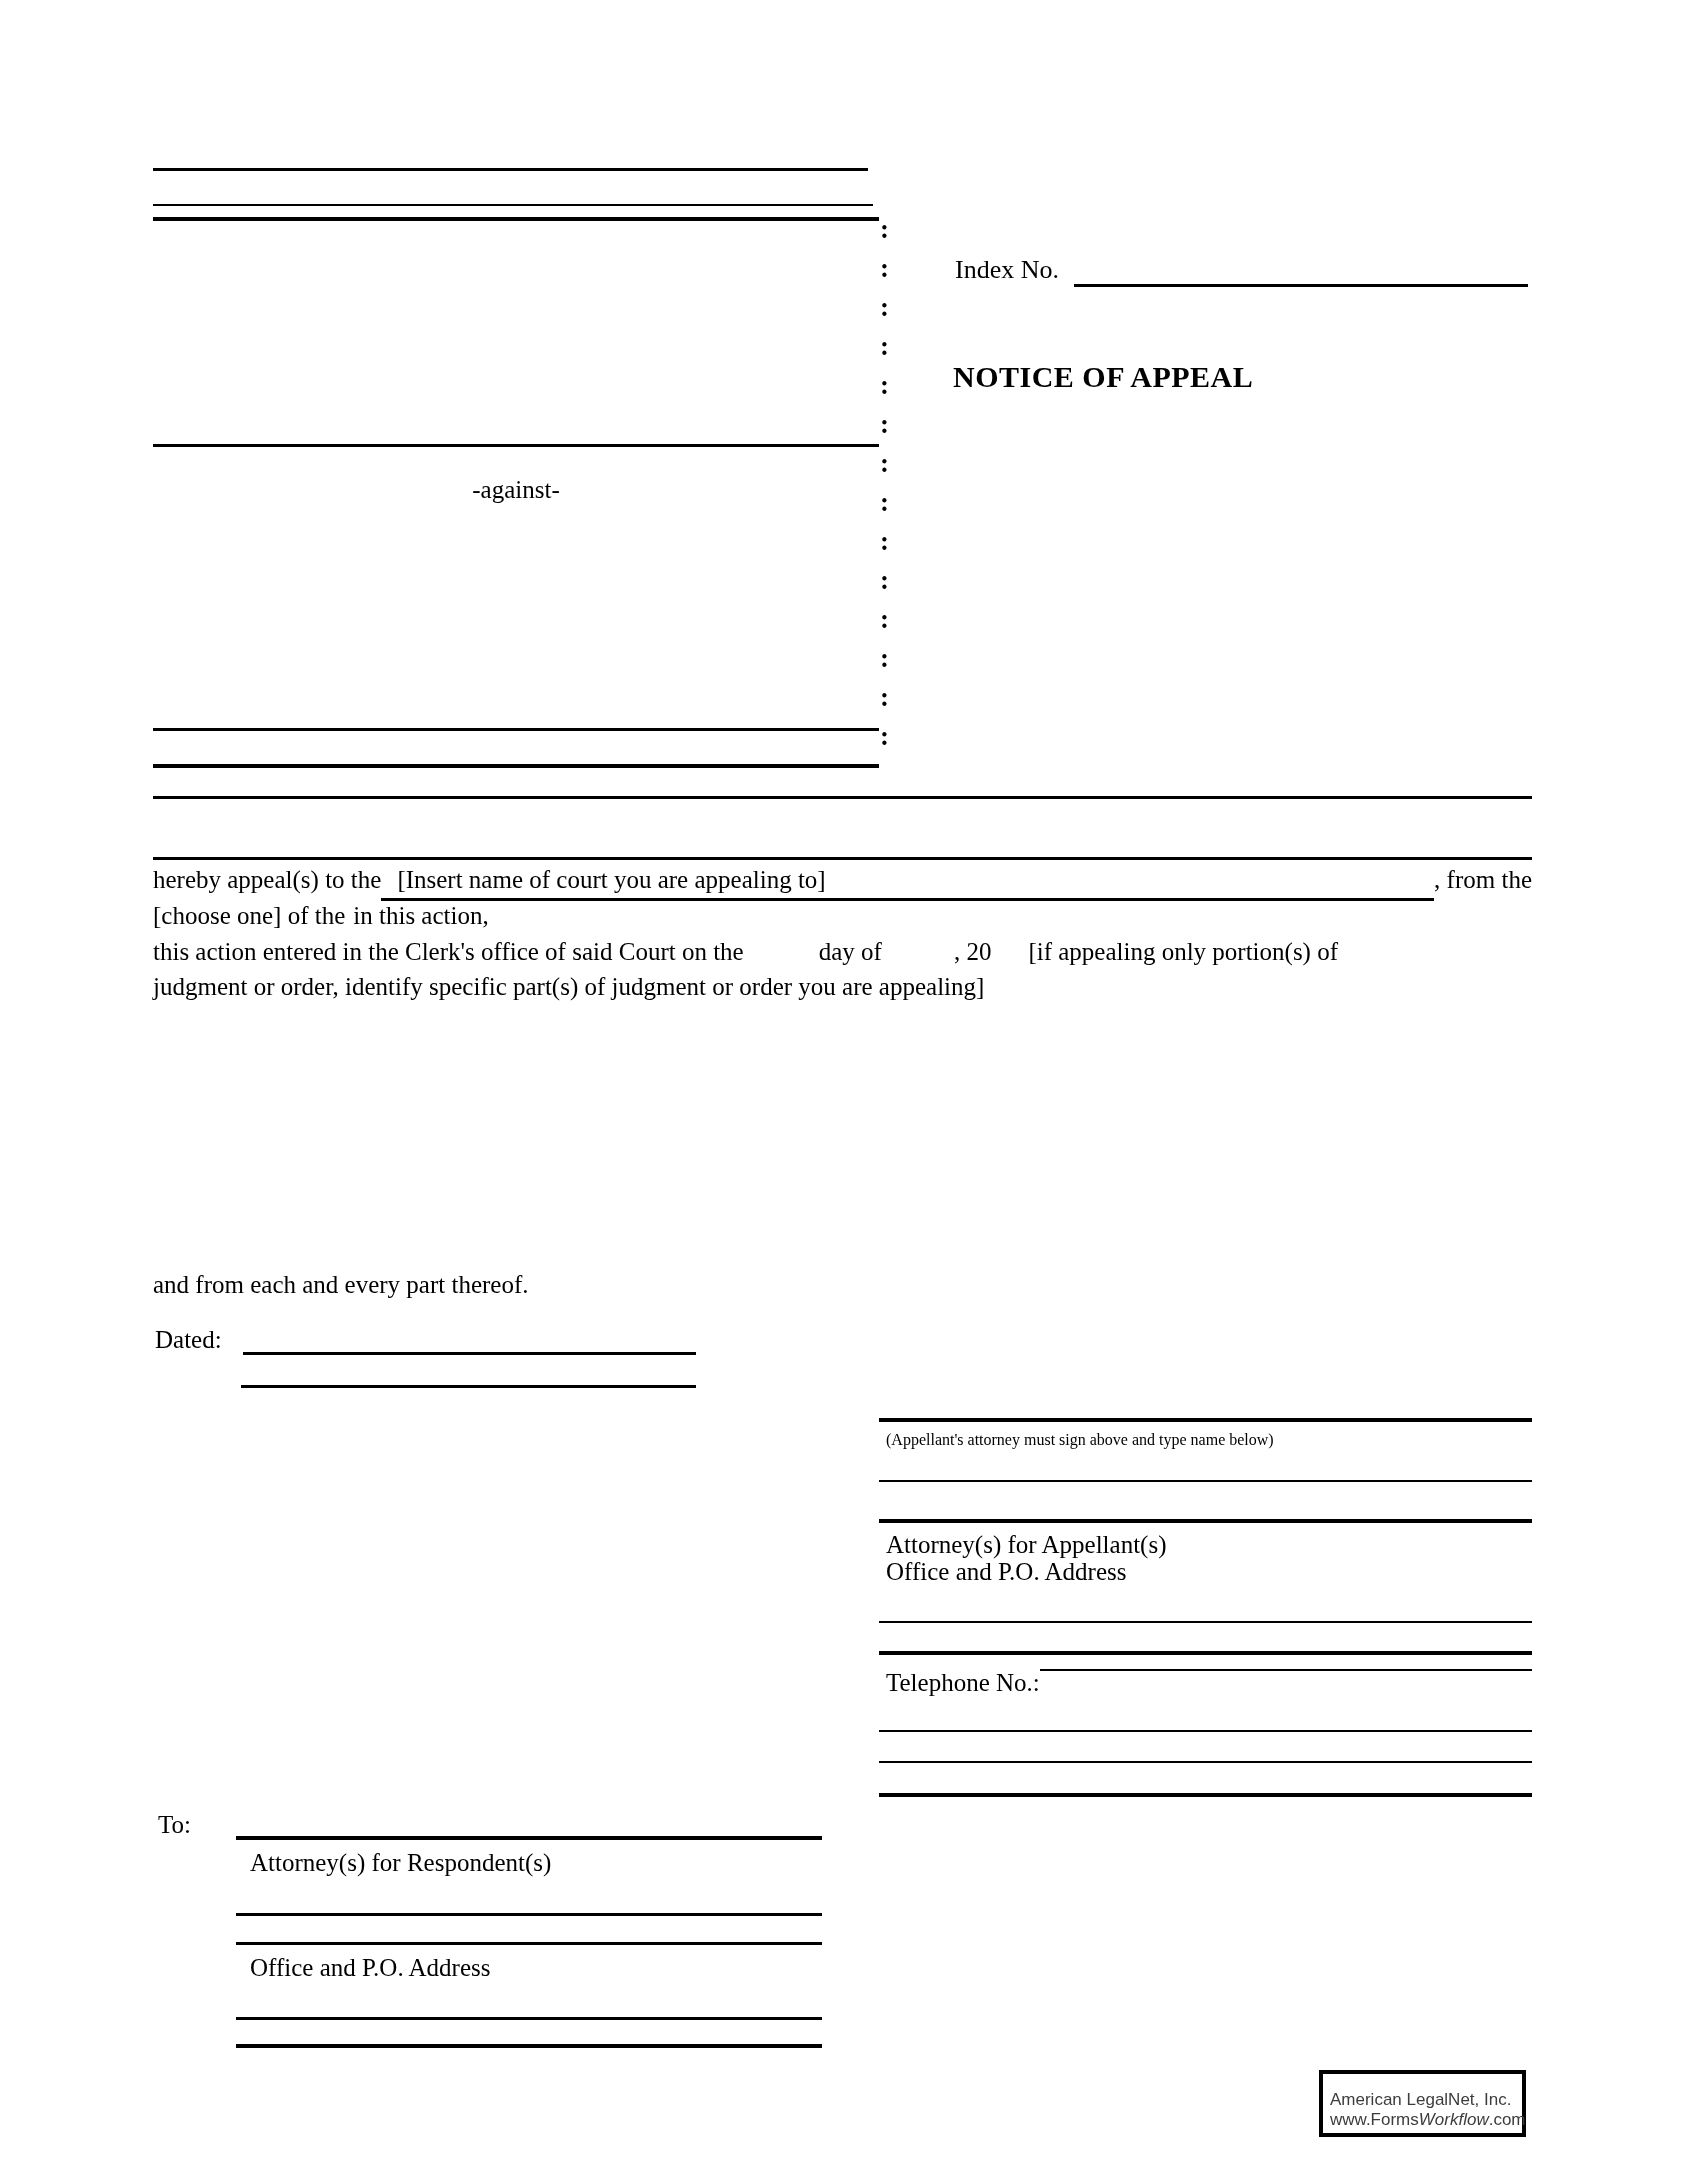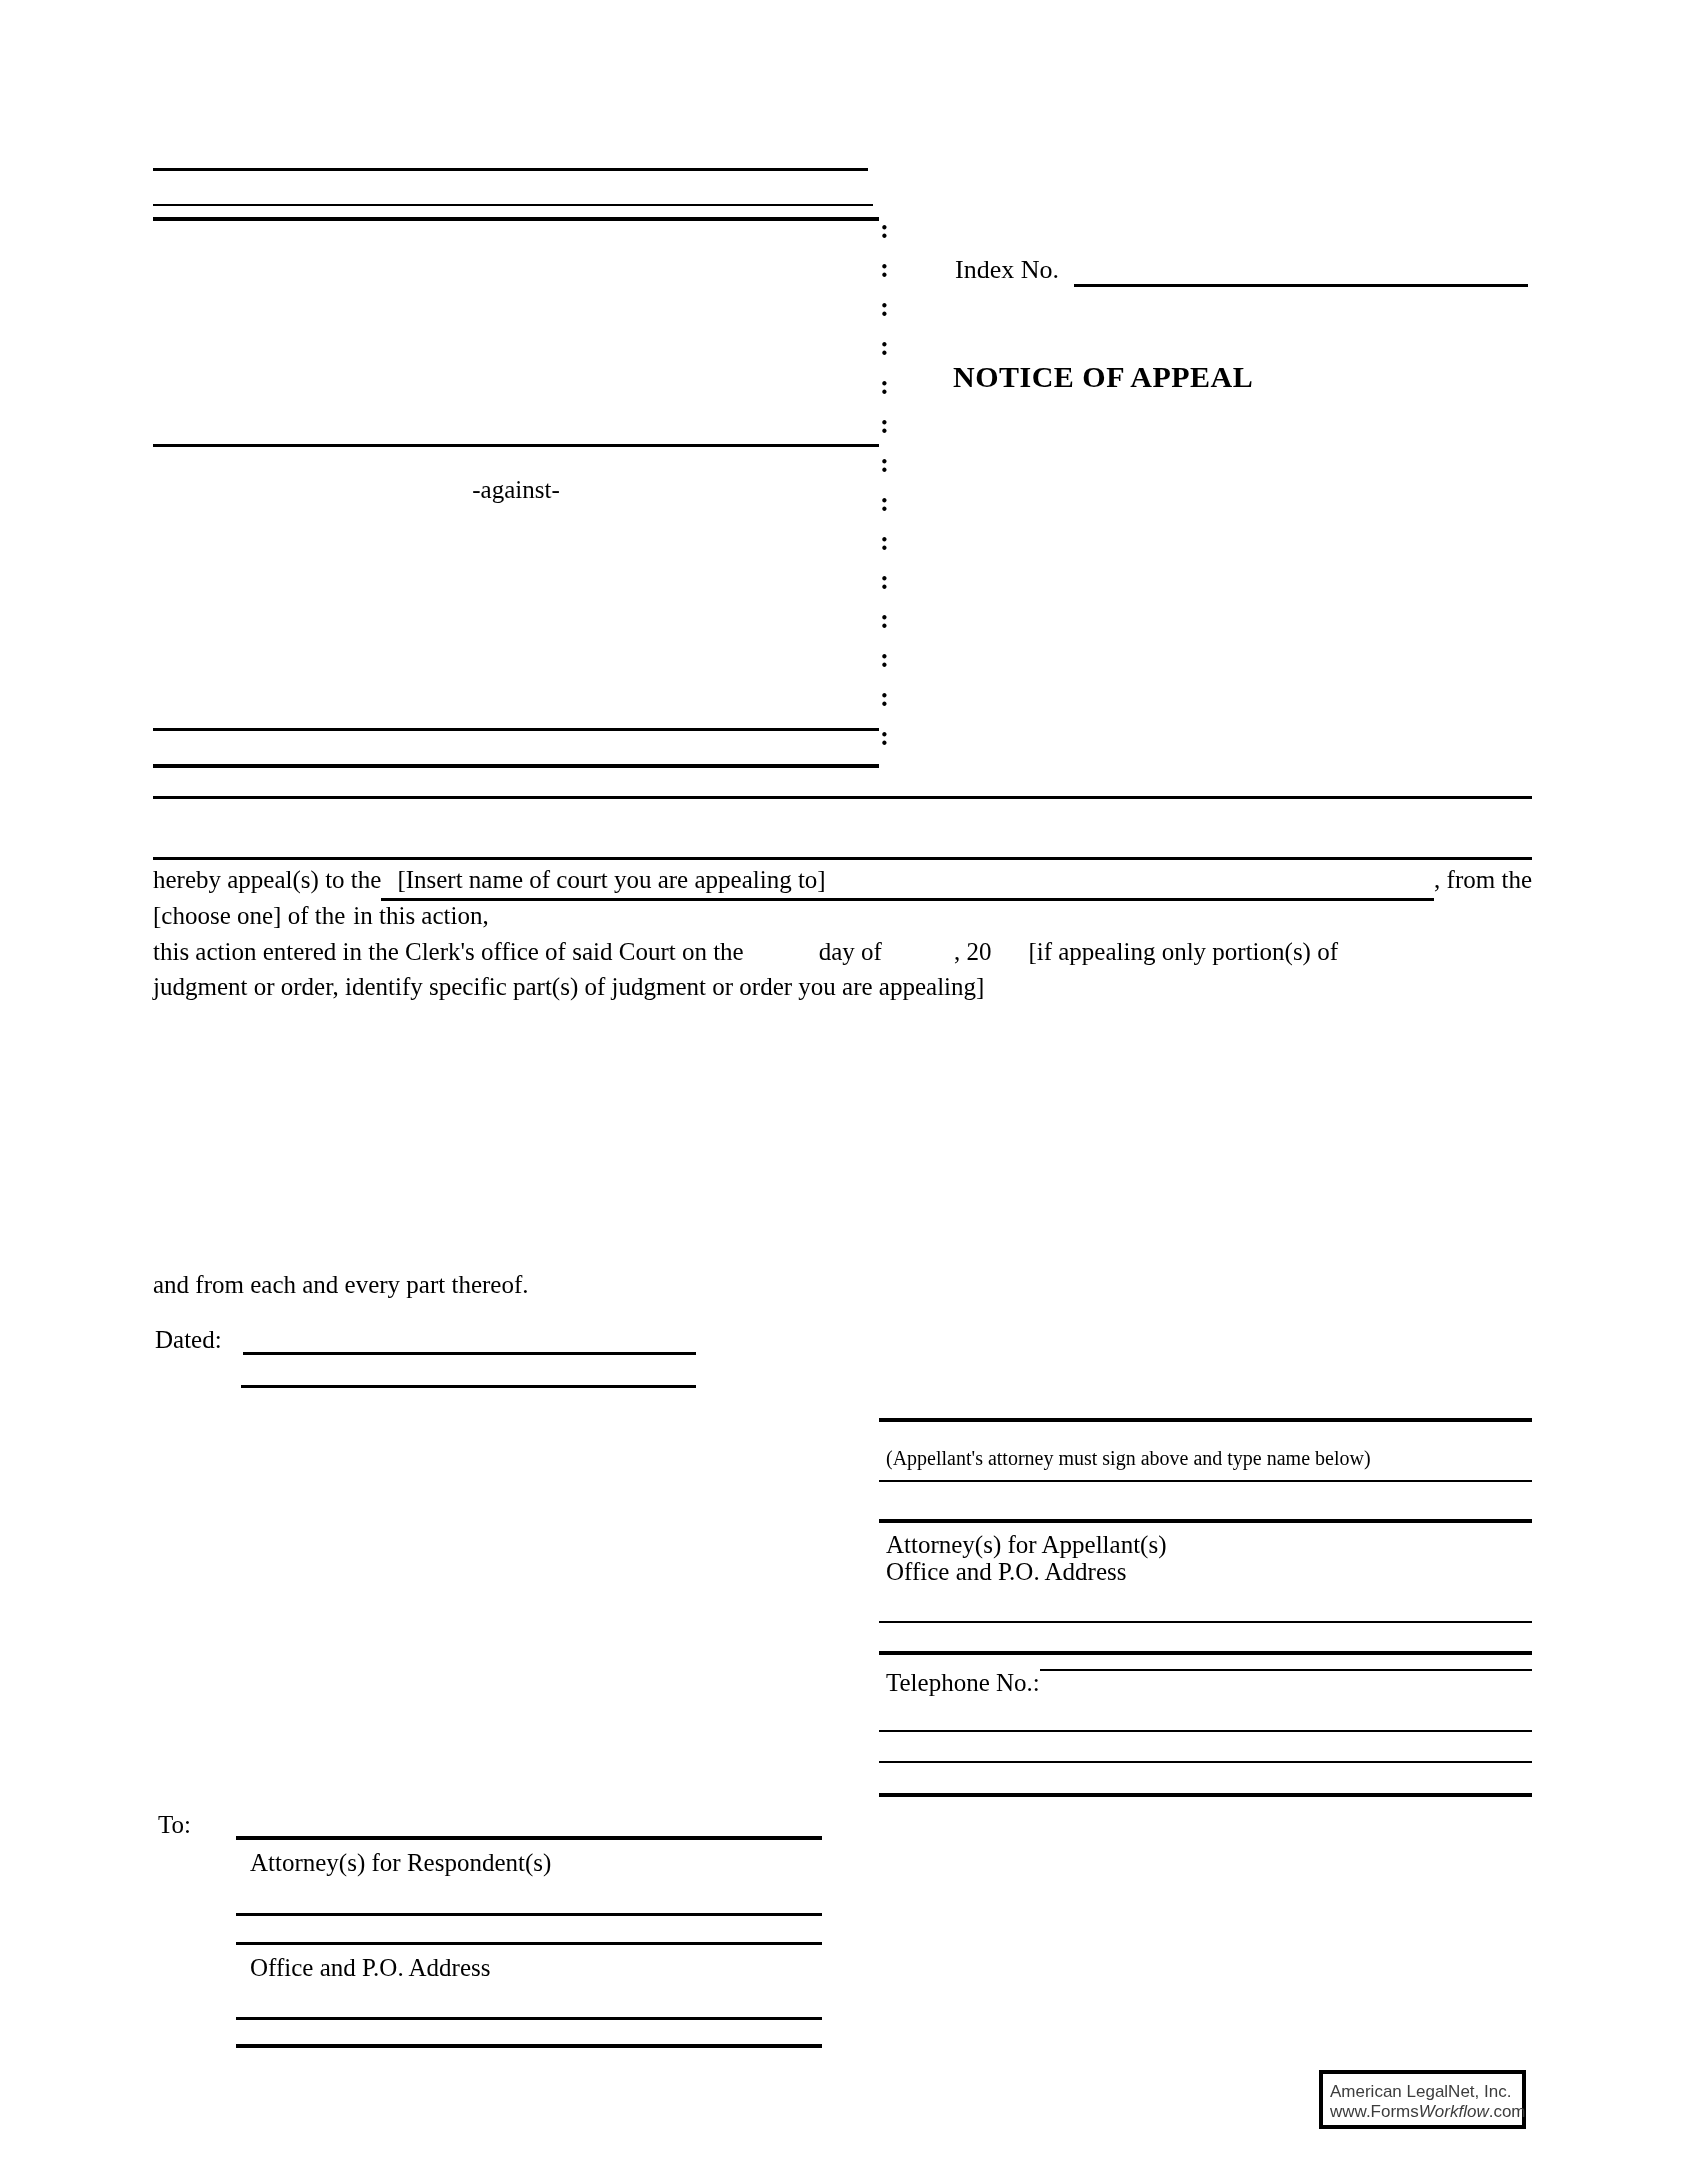--- a/index.html
+++ b/index.html
@@ -4,21 +4,21 @@
 <style>
   html,body{margin:0;padding:0;background:#fff;}
   .page{
     position:relative;width:1683px;height:2178px;background:#ffffff;
     font-family:"Liberation Serif", serif;color:#000;overflow:hidden;
   }
   .rule{position:absolute;background:#000;height:3px;}
   .rule.thin{height:2px;}
   .rule.thick{height:4px;}
   .txt{position:absolute;white-space:nowrap;font-size:25px;line-height:28px;}
-  .small{font-size:20px;line-height:24px;margin-top:18px;}
+  .small{font-size:16px;line-height:24px;}
   .title{font-size:30px;font-weight:bold;letter-spacing:0.5px;}
   .indexlbl{font-size:26px;}
   .colon-col{
     position:absolute;left:880px;top:210px;display:flex;flex-direction:column;
     font-size:27px;font-weight:bold;
   }
   .colon-col span{height:39px;line-height:39px;}
   .pline{
     position:absolute;left:153px;width:1379px;display:flex;align-items:baseline;
     font-size:25px;line-height:36px;white-space:pre;
@@ -29,21 +29,21 @@
   }
   .fill.thin{border-bottom-width:2px;}
   .gap{display:inline-block;}
   .centered{width:726px;left:153px;text-align:center;}
   .rcol-flex{
     position:absolute;left:886px;width:646px;display:flex;align-items:flex-start;
     font-size:25px;line-height:28px;white-space:pre;
   }
   .badge{
     position:absolute;left:1319px;top:2070px;width:192px;height:43px;
-    border:4px solid #000;padding:8px 0 0 7px;
+    border:4px solid #000;padding:16px 0 0 7px;
     font-family:"Liberation Sans", sans-serif;font-size:17px;line-height:20px;
     color:#3d3d3d;white-space:nowrap;
   }
   .badge .it{font-style:italic;}
 </style>
 </head>
 <body>
 
 <div class="page">
 

